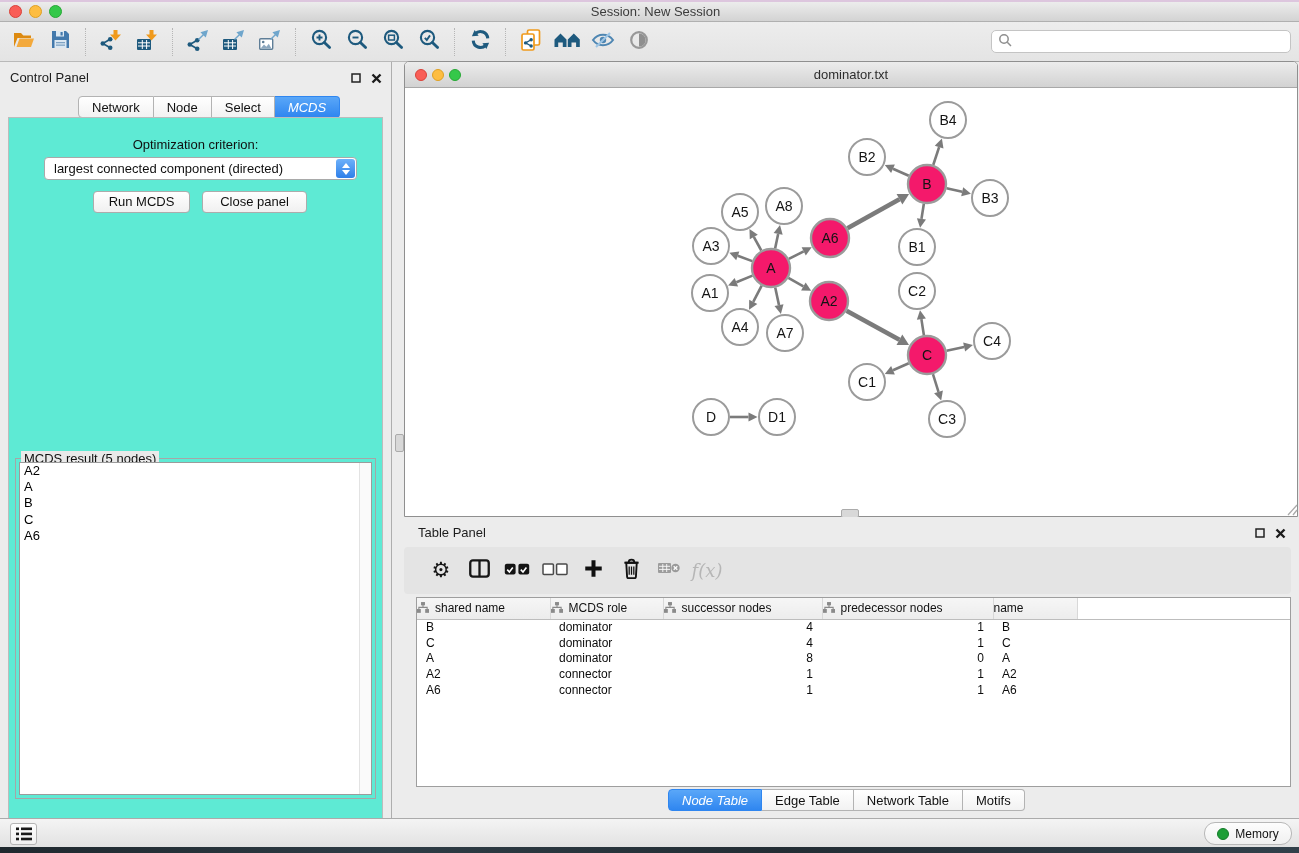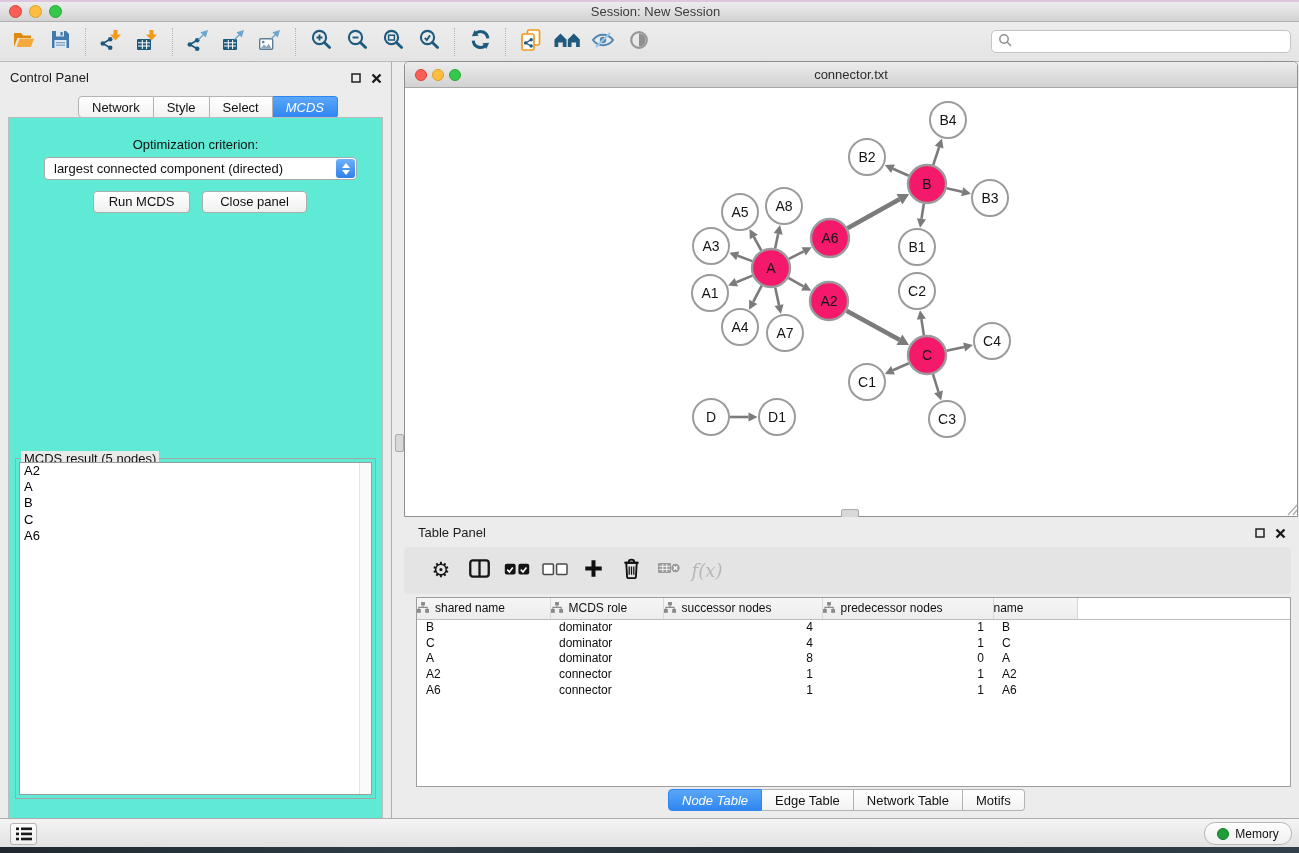--- a/index.html
+++ b/index.html
@@ -312,21 +312,21 @@
           </svg>
       </span>
       <span class="wb" style="right:8px;">
         <svg width="11" height="11">
             <path d="M1.5 1.5 L9.5 9.5 M9.5 1.5 L1.5 9.5" stroke="#1c1c1c" stroke-width="2.4"></path>
           </svg>
       </span>
     </div>
     <div class="cptabs" id="cp-tabs">
         <div class="ctab">Network</div>
-        <div class="ctab">Style</div>
+        <div class="ctab">Node</div>
         <div class="ctab">Select</div>
         <div class="ctab active">MCDS</div>
       </div>
     <div class="cbody">
       <div class="optlabel">Optimization criterion:</div>
       <div class="cselect">
         <span>largest connected component (directed)</span>
         <span class="stepper">
           <span class="chevron up"></span>
             <span class="chevron down"></span>
@@ -348,21 +348,21 @@
     </div>
   </div>
 
   <div class="netwin">
     <div class="ntitle">
       <div class="lights">
         <span class="light red"></span>
         <span class="light yellow"></span>
         <span class="light green"></span>
       </div>
-      <div class="wtitle">connector.txt</div>
+      <div class="wtitle">dominator.txt</div>
     </div>
     <svg id="graph-svg" width="892" height="429" viewBox="0 0 892 429">
         <g>
           <line x1="356.3136823396639" y1="162.50213583939285" x2="348.8030026659789" y2="148.9344564288652" stroke="#7B7B7B" stroke-width="2.6"></line>
           <polygon points="344.4441597188277,141.06041755659197 352.8275114229186,146.70660336698788 344.77849390903924,151.1623094907425" fill="#7B7B7B"></polygon>
         </g>
         <g>
           <line x1="370.10429688594576" y1="160.42566100548945" x2="373.1513769375273" y2="145.89343306717754" stroke="#7B7B7B" stroke-width="2.6"></line>
           <polygon points="374.9983105362029,137.0849805196478 377.6534749062647,146.83742135094508 368.6492789687899,144.94944478341" fill="#7B7B7B"></polygon>
         </g>

